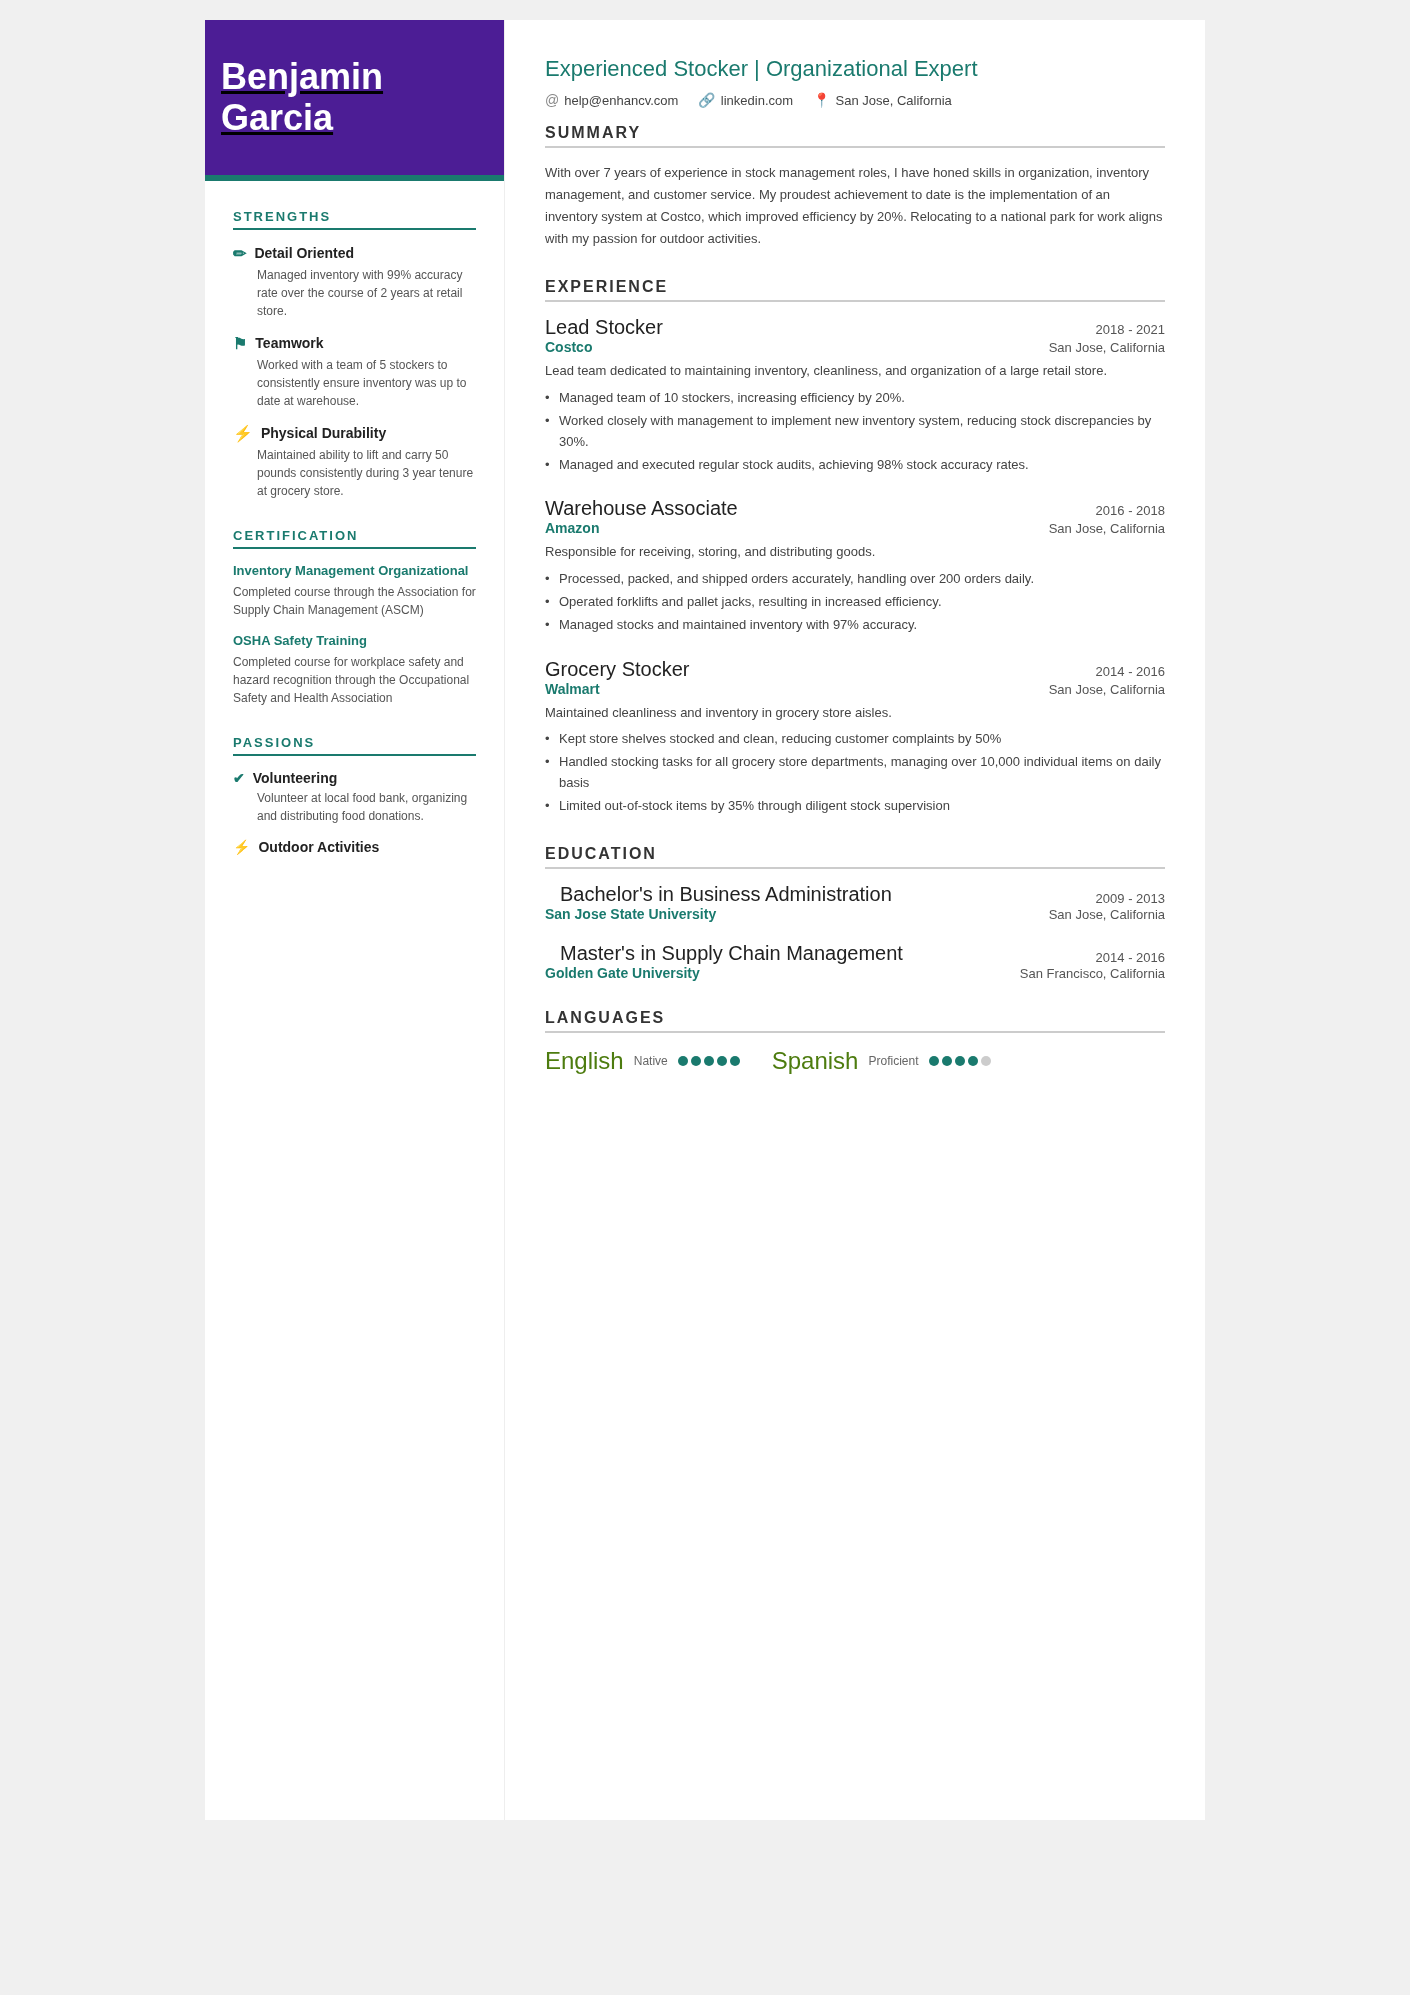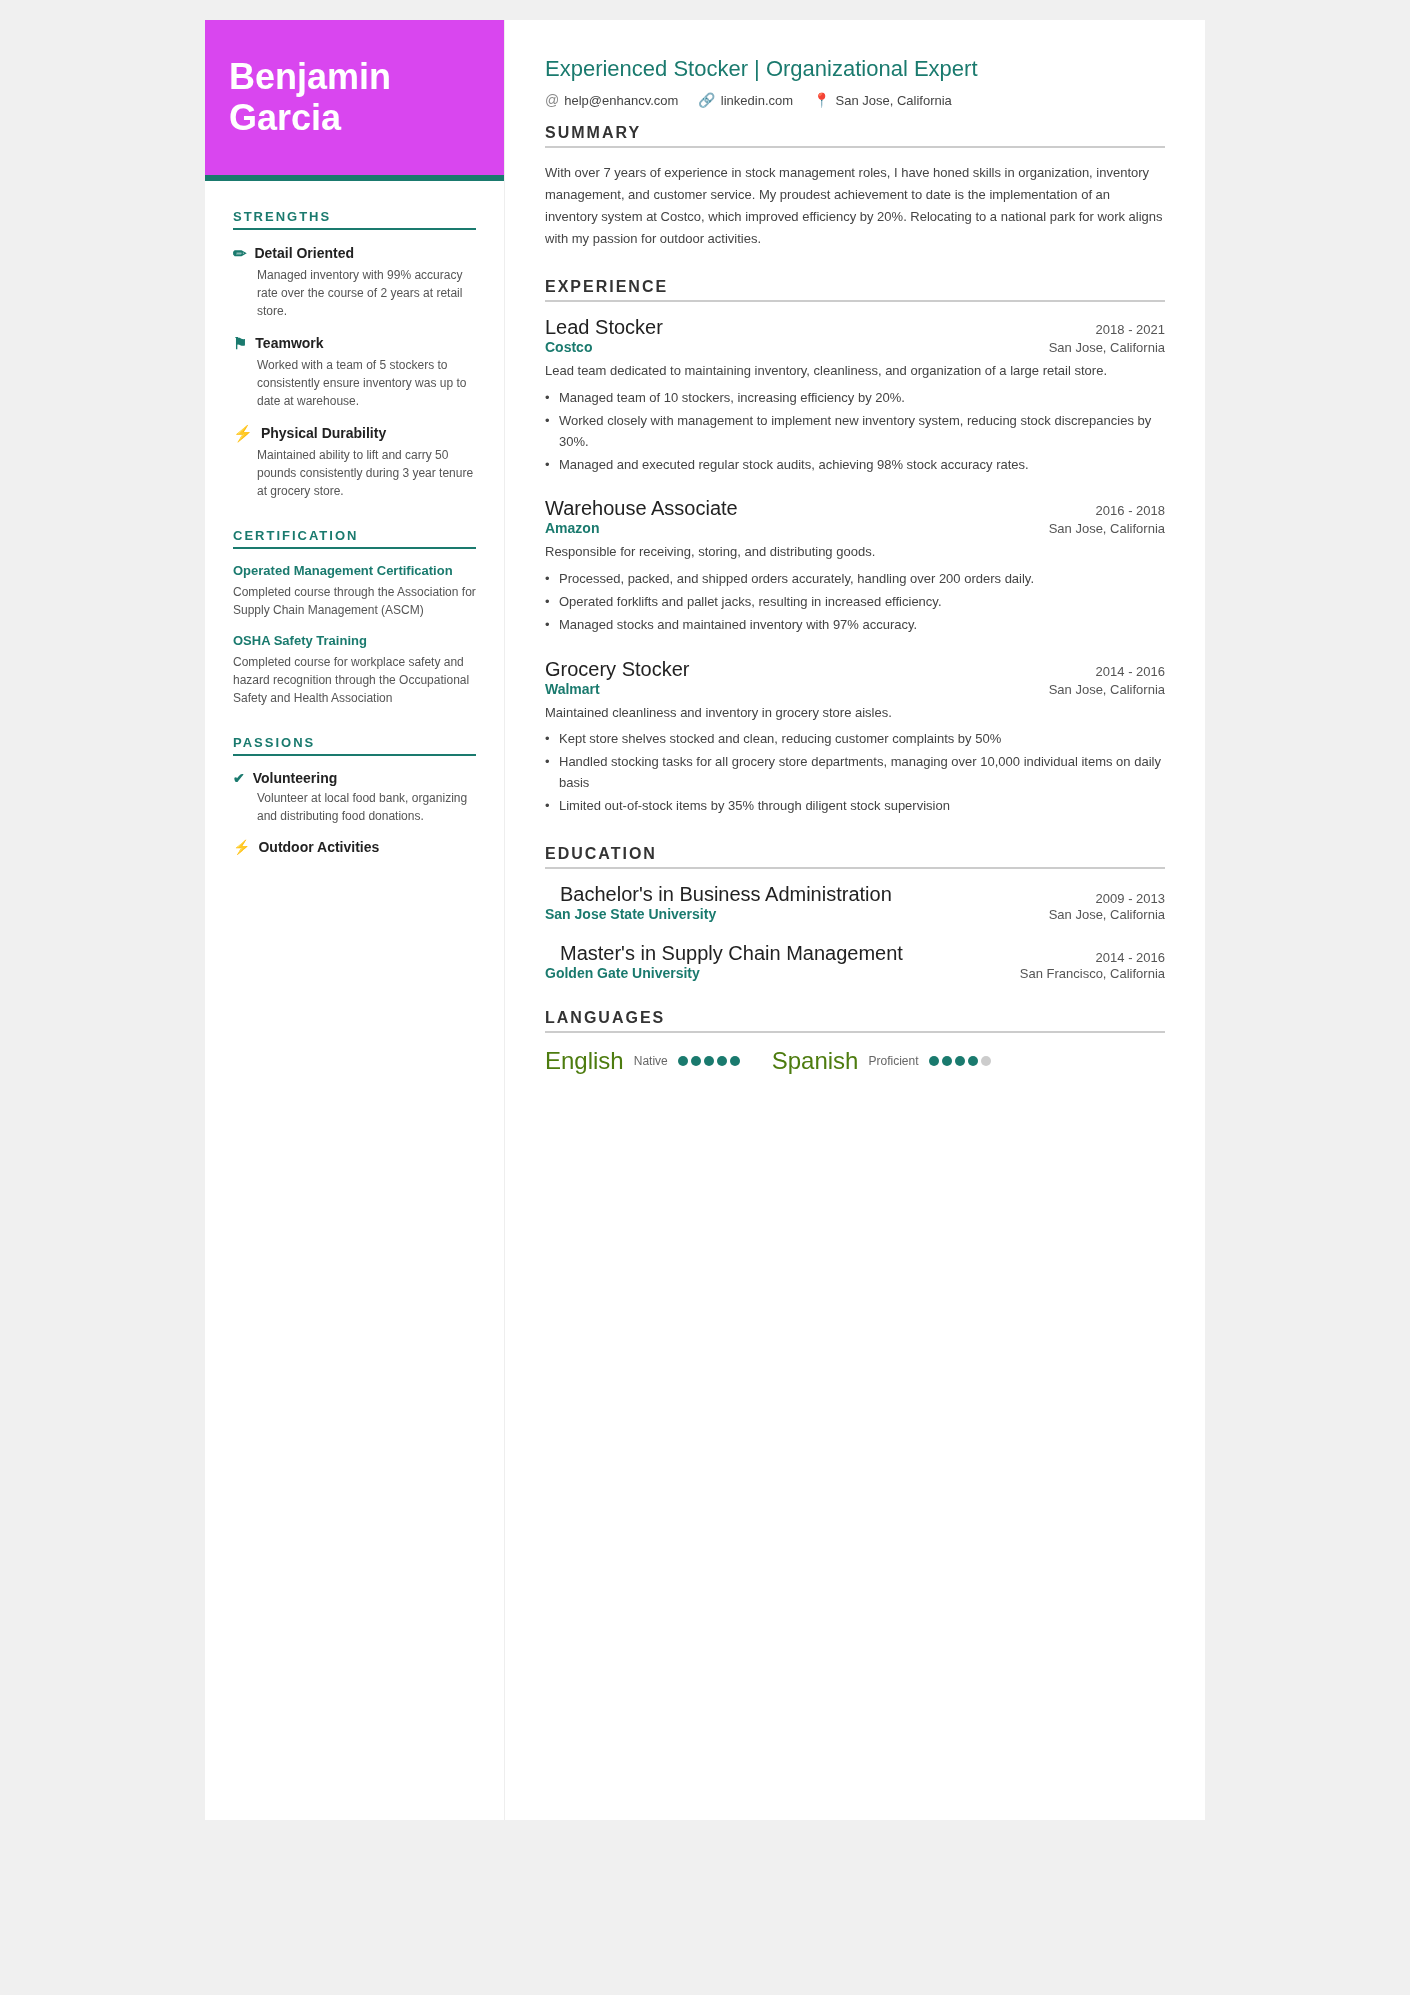--- a/index.html
+++ b/index.html
@@ -18,22 +18,23 @@
     }
     
     .sidebar {
       width: 300px;
       min-width: 300px;
       background: #fff;
       padding: 0;
       border-right: 1px solid #eee;
     }
     .sidebar-top {
-      background: #d946ef;
-      padding: 36px 28px 36px 24px;
+      background: #4c1d95;
+      padding: 36px 28px 36px 16px;
+      text-decoration: underline;
     }
     .name {
       color: #fff;
       font-size: 36px;
       font-weight: 700;
       line-height: 1.15;
     }
     .sidebar-content {
       padding: 28px 28px;
     }
@@ -333,21 +334,21 @@
           </div>
           <div class="strength-desc">Maintained ability to lift and carry 50 pounds consistently during 3 year tenure at grocery store.</div>
         </div>
       </div>
 
 
       <div class="sidebar-section">
         <div class="sidebar-section-title">CERTIFICATION</div>
 
         <div class="cert-item">
-          <div class="cert-title">Operated Management Certification</div>
+          <div class="cert-title">Inventory Management Organizational</div>
           <div class="cert-desc">Completed course through the Association for Supply Chain Management (ASCM)</div>
         </div>
 
         <div class="cert-item">
           <div class="cert-title">OSHA Safety Training</div>
           <div class="cert-desc">Completed course for workplace safety and hazard recognition through the Occupational Safety and Health Association</div>
         </div>
       </div>
 
       <div class="sidebar-section">

